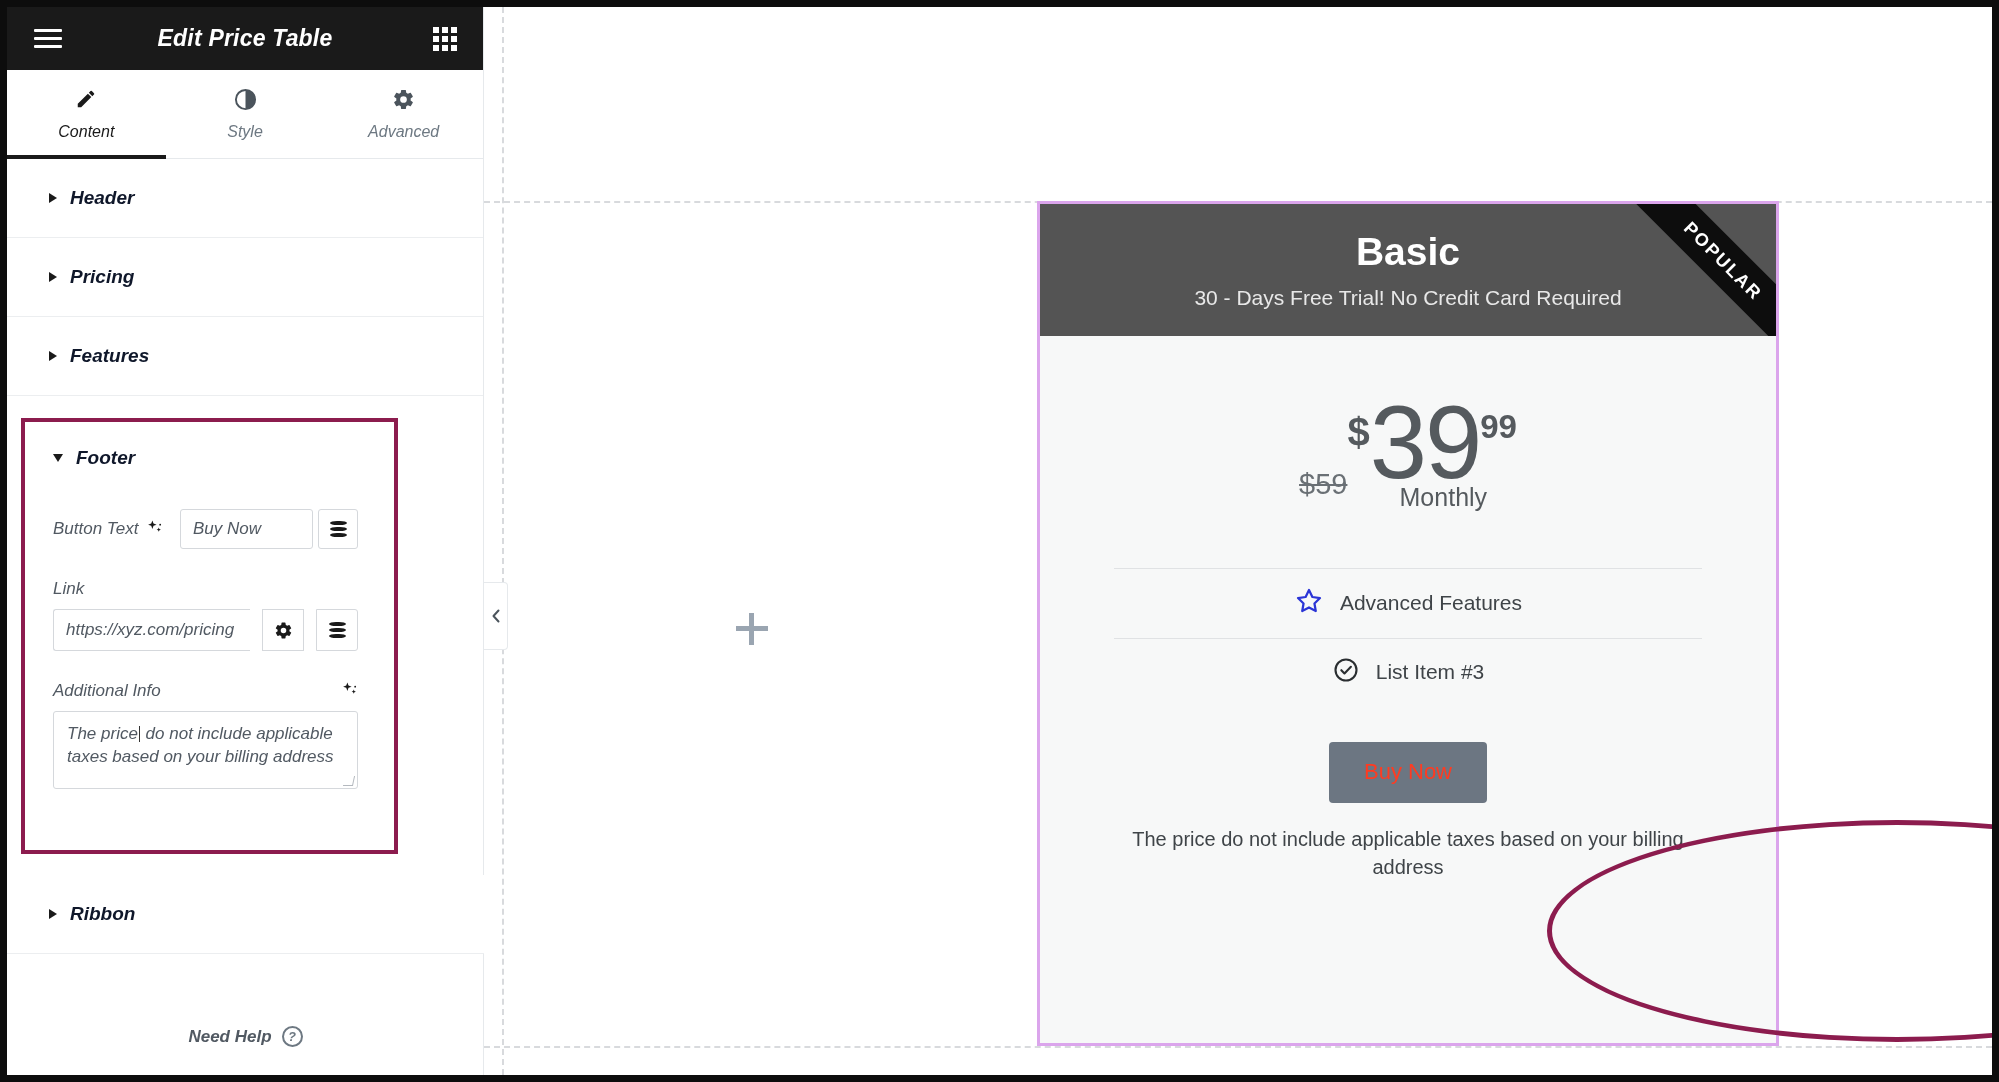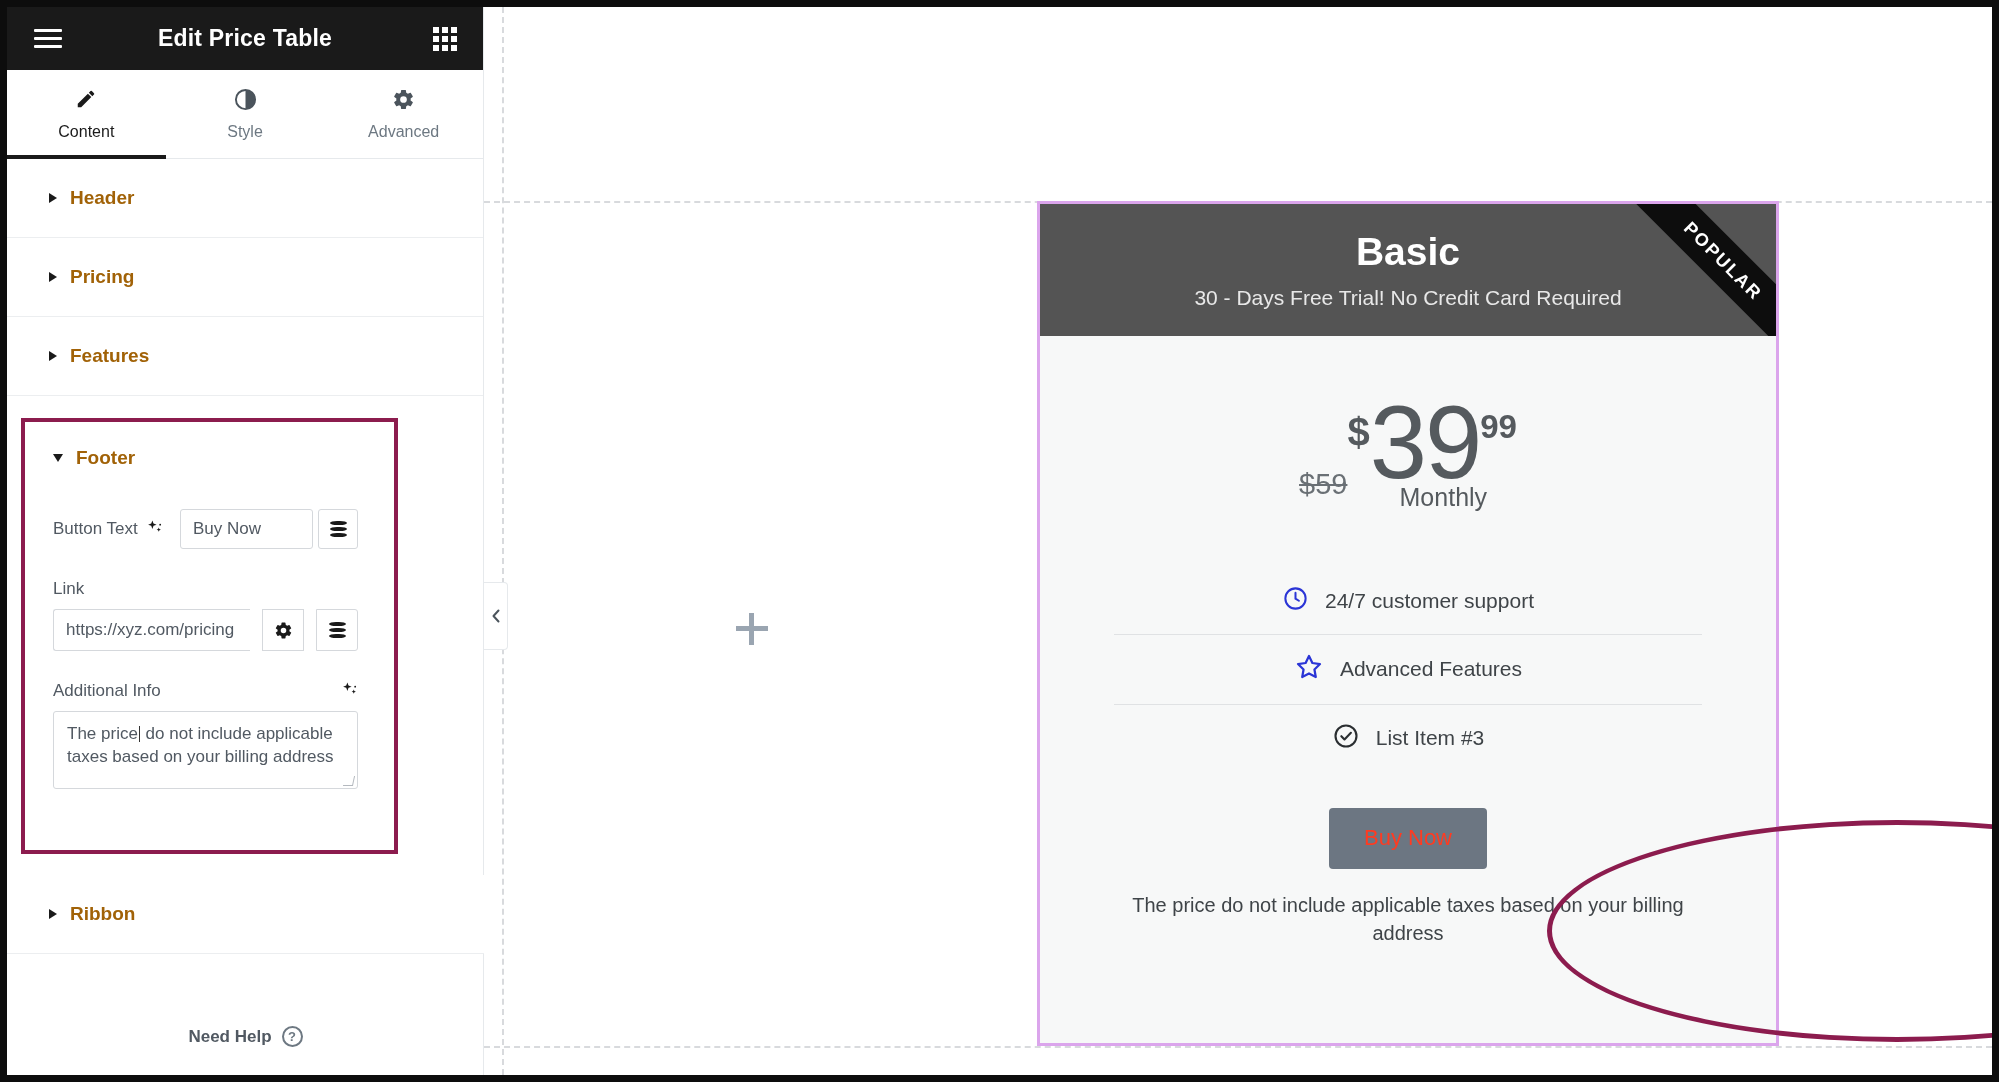--- a/index.html
+++ b/index.html
@@ -16,20 +16,21 @@
     background: #ffffff;
     overflow: hidden;
   }
 
   
   #sidebar {
     position: absolute; left: 0; top: 0;
     width: 477px; height: 1068px;
     background: #ffffff;
     border-right: 1px solid #e6e9ec;
+    font-style: italic;
   }
   .panel-header {
     height: 63px; background: #1a1a1a;
     display: flex; align-items: center;
     padding: 0 27px;
     position: relative;
   }
   .hamburger { display: flex; flex-direction: column; gap: 5px; cursor: pointer; }
   .hamburger span { display: block; width: 28px; height: 3px; background: #fff; border-radius: 1px; }
   .panel-title {
@@ -62,21 +63,21 @@
   .tab .ticon { height: 24px; display: flex; align-items: center; }
   .tab svg { display: block; }
 
   .section {
     border-bottom: 1px solid #eceef0;
     padding: 28px 0 28px 42px;
     background: #fff;
     cursor: pointer;
   }
   .section-title {
-    font-size: 19px; font-weight: bold; color: #a16207;
+    font-size: 19px; font-weight: bold; color: #0f172a;
     display: flex; align-items: center; gap: 13px;
   }
   .caret-right { width: 0; height: 0; border-left: 8px solid #1a1a1a;
     border-top: 5px solid transparent; border-bottom: 5px solid transparent; }
   .caret-down { width: 0; height: 0; border-top: 8px solid #1a1a1a;
     border-left: 5px solid transparent; border-right: 5px solid transparent; }
 
   
   #footer-section {
     position: absolute; left: 14px; top: 411px;
@@ -445,29 +446,20 @@
         <div>
           <div style="display:flex;align-items:flex-start;">
             <span class="price-int">39</span>
             <span class="price-frac">99</span>
           </div>
           <div class="price-period">Monthly</div>
         </div>
       </div>
 
       <div class="features">
-        <div class="feature-row">
-          <span>
-            <svg width="27" height="27" viewBox="0 0 24 24" fill="none" stroke="#2b35d6" stroke-width="1.8">
-              <circle cx="12" cy="12" r="9"></circle>
-              <path d="M12 7v5.2l3 1.8" stroke-linecap="round"></path>
-            </svg>
-          </span>
-          <span>24/7 customer support</span>
-        </div>
         <div class="feature-divider"></div>
         <div class="feature-row">
           <span>
             <svg width="30" height="30" viewBox="0 0 24 24" fill="none" stroke="#2b35d6" stroke-width="1.8" stroke-linejoin="round">
               <path d="M12 3.2l2.7 5.6 6.1.85-4.45 4.3 1.07 6.05L12 17.2l-5.42 2.8L7.65 13.95 3.2 9.65l6.1-.85z"></path>
             </svg>
           </span>
           <span>Advanced Features</span>
         </div>
         <div class="feature-divider"></div>

